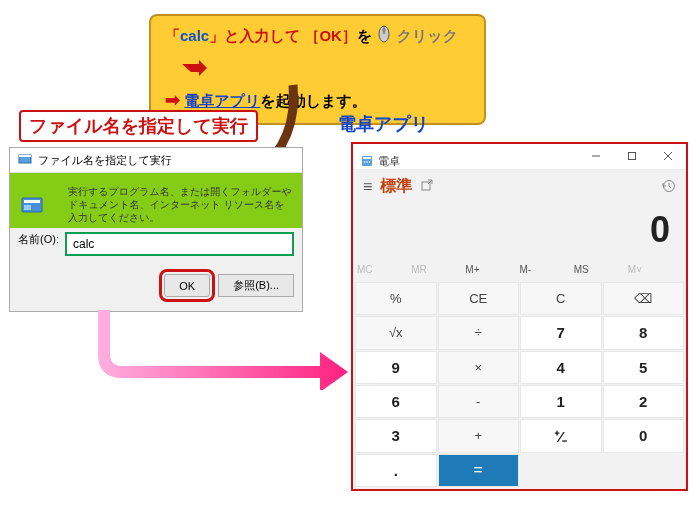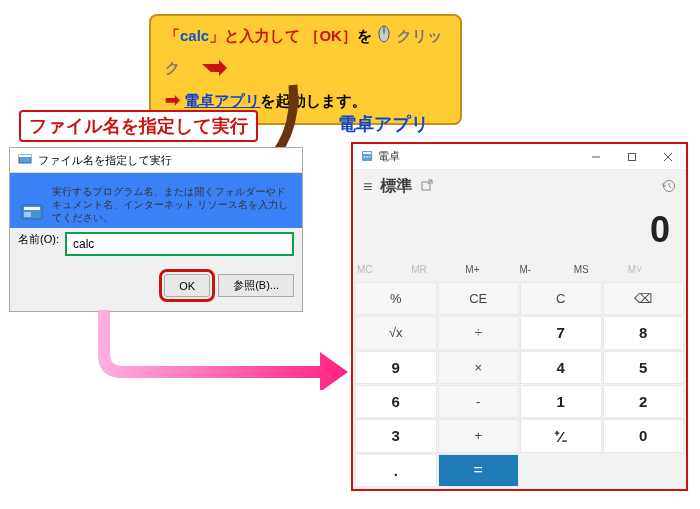--- a/index.html
+++ b/index.html
@@ -10,21 +10,21 @@
     width: 700px;
     height: 509px;
     position: relative;
   }
 
   
   .callout {
     position: absolute;
     top: 14px;
     left: 149px;
-    width: 313px;
+    width: 337px;
     background: #ffcc33;
     border: 2px solid #c09020;
     border-radius: 8px;
     padding: 8px 14px;
     font-size: 15px;
     font-weight: bold;
     line-height: 1.6;
   }
   .callout .row1 .bracket-red { color: #cc1111; }
   .callout .row1 .calc-blue { color: #1155cc; }
@@ -75,23 +75,23 @@
     padding: 4px 8px;
     background: #fff;
     border-bottom: 1px solid #ddd;
     display: flex;
     align-items: center;
     gap: 6px;
   }
   .run-body {
     padding: 12px 10px 4px 10px;
     display: flex;
-    align-items: flex-end;
-    gap: 8px;
-    background: #3b82f6;
+    align-items: center;
+    gap: 24px;
+    background: #84cc16;
   }
   .run-body .icon { width: 24px; height: 24px; flex-shrink: 0; }
   .run-body .desc { font-size: 10px; color: #333; line-height: 1.3; }
   .run-input-row {
     display: flex;
     padding: 4px 8px 8px 8px;
     gap: 6px;
   }
   .run-input-row label { font-size: 11px; }
   .run-input {
@@ -139,21 +139,21 @@
     width: 337px;
     height: 349px;
     background: #f2f2f2;
     border: 2px solid #cc1111;
     display: flex;
     flex-direction: column;
   }
   .calc-titlebar {
     background: #fff;
     display: flex;
-    align-items: center;
+    align-items: flex-end;
     padding: 0 0 0 8px;
     height: 26px;
     font-size: 11px;
     color: #333;
     border-bottom: 1px solid #eee;
   }
   .calc-titlebar .spacer { flex: 1; }
   .calc-titlebar .winbtn {
     width: 36px;
     height: 26px;
@@ -164,21 +164,21 @@
     color: #555;
   }
   .calc-header {
     display: flex;
     align-items: center;
     padding: 6px 10px;
     gap: 8px;
     background: #f2f2f2;
   }
   .calc-header .hamburger { font-size: 16px; color: #555; }
-  .calc-header .mode { font-size: 16px; font-weight: bold; color: #404040; }
+  .calc-header .mode { font-size: 16px; font-weight: bold; color: #c2410c; }
   .calc-header .restore { font-size: 13px; color: #777; }
   .calc-header .spacer { flex: 1; }
   .calc-header .history { font-size: 14px; color: #777; }
   .calc-display {
     text-align: right;
     font-size: 36px;
     font-weight: bold;
     padding: 6px 16px 10px 16px;
     color: #222;
   }

